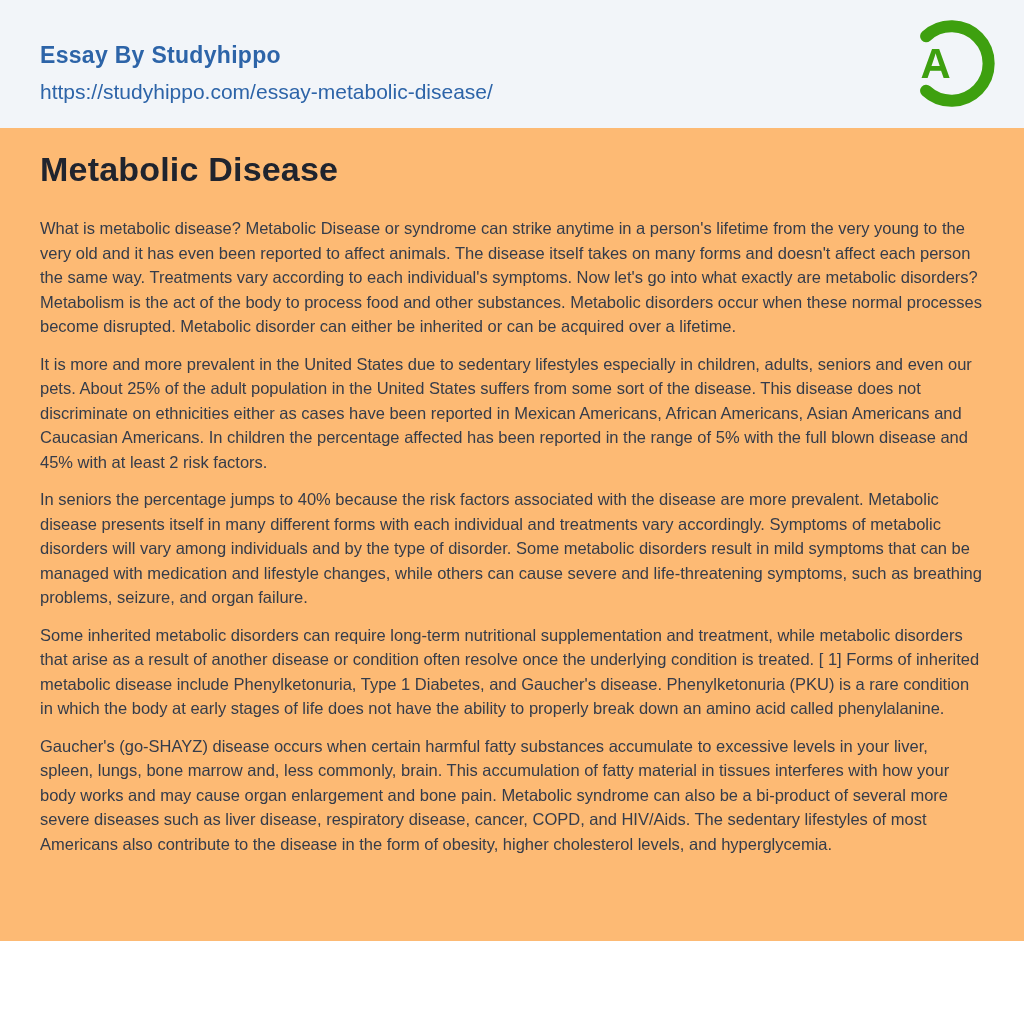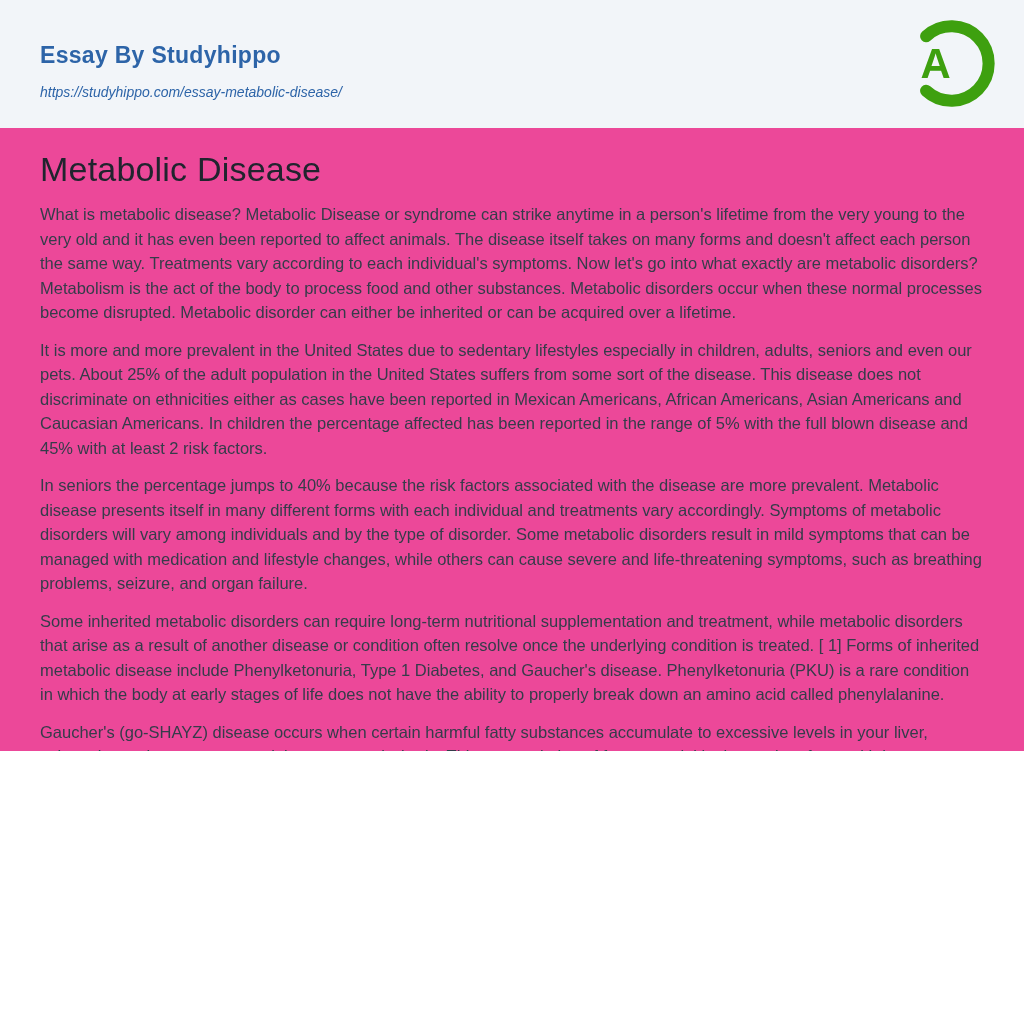--- a/index.html
+++ b/index.html
@@ -11,22 +11,22 @@
   }
   * { box-sizing: border-box; }
   html, body {
     margin: 0;
     padding: 0;
     background: #ffffff;
     font-family: "Liberation Sans", sans-serif;
   }
   .page {
     width: 1024px;
-    height: 751px;
-    background: #ec4899;
+    height: 941px;
+    background: #fdba74;
     overflow: hidden;
   }
   .header {
     position: relative;
     width: 100%;
     height: 128px;
     background: var(--header-bg);
     padding: 42px 40px 0 40px;
   }
   .brand {
@@ -35,26 +35,25 @@
     font-weight: 700;
     letter-spacing: 0.3px;
     color: var(--blue);
     text-decoration: none;
     line-height: 26px;
     cursor: pointer;
   }
   .url {
     display: block;
     margin-top: 15px;
-    font-size: 14px;
+    font-size: 21px;
     color: var(--blue);
     text-decoration: none;
     line-height: 18px;
     cursor: pointer;
-    font-style: italic;
   }
   .logo {
     position: absolute;
     top: 17px;
     right: 26px;
     width: 93px;
     height: 93px;
   }
   .logo svg { width: 100%; height: 100%; display: block; }
   .logo .ring {
@@ -67,23 +66,23 @@
     fill: var(--green);
     font-family: "Liberation Sans", sans-serif;
     font-size: 45px;
     font-weight: 600;
     text-anchor: middle;
   }
   .content {
     padding: 21px 40px 0 40px;
   }
   .article-title {
-    margin: 0 0 13px 0;
+    margin: 0 0 27px 0;
     font-size: 34px;
-    font-weight: 400;
+    font-weight: 700;
     letter-spacing: 0.2px;
     color: var(--title-color);
     line-height: 40px;
   }
   .content p {
     margin: 0 0 13px 0;
     max-width: 948px;
     font-size: 16.5px;
     line-height: 24.5px;
     color: var(--body-text);

